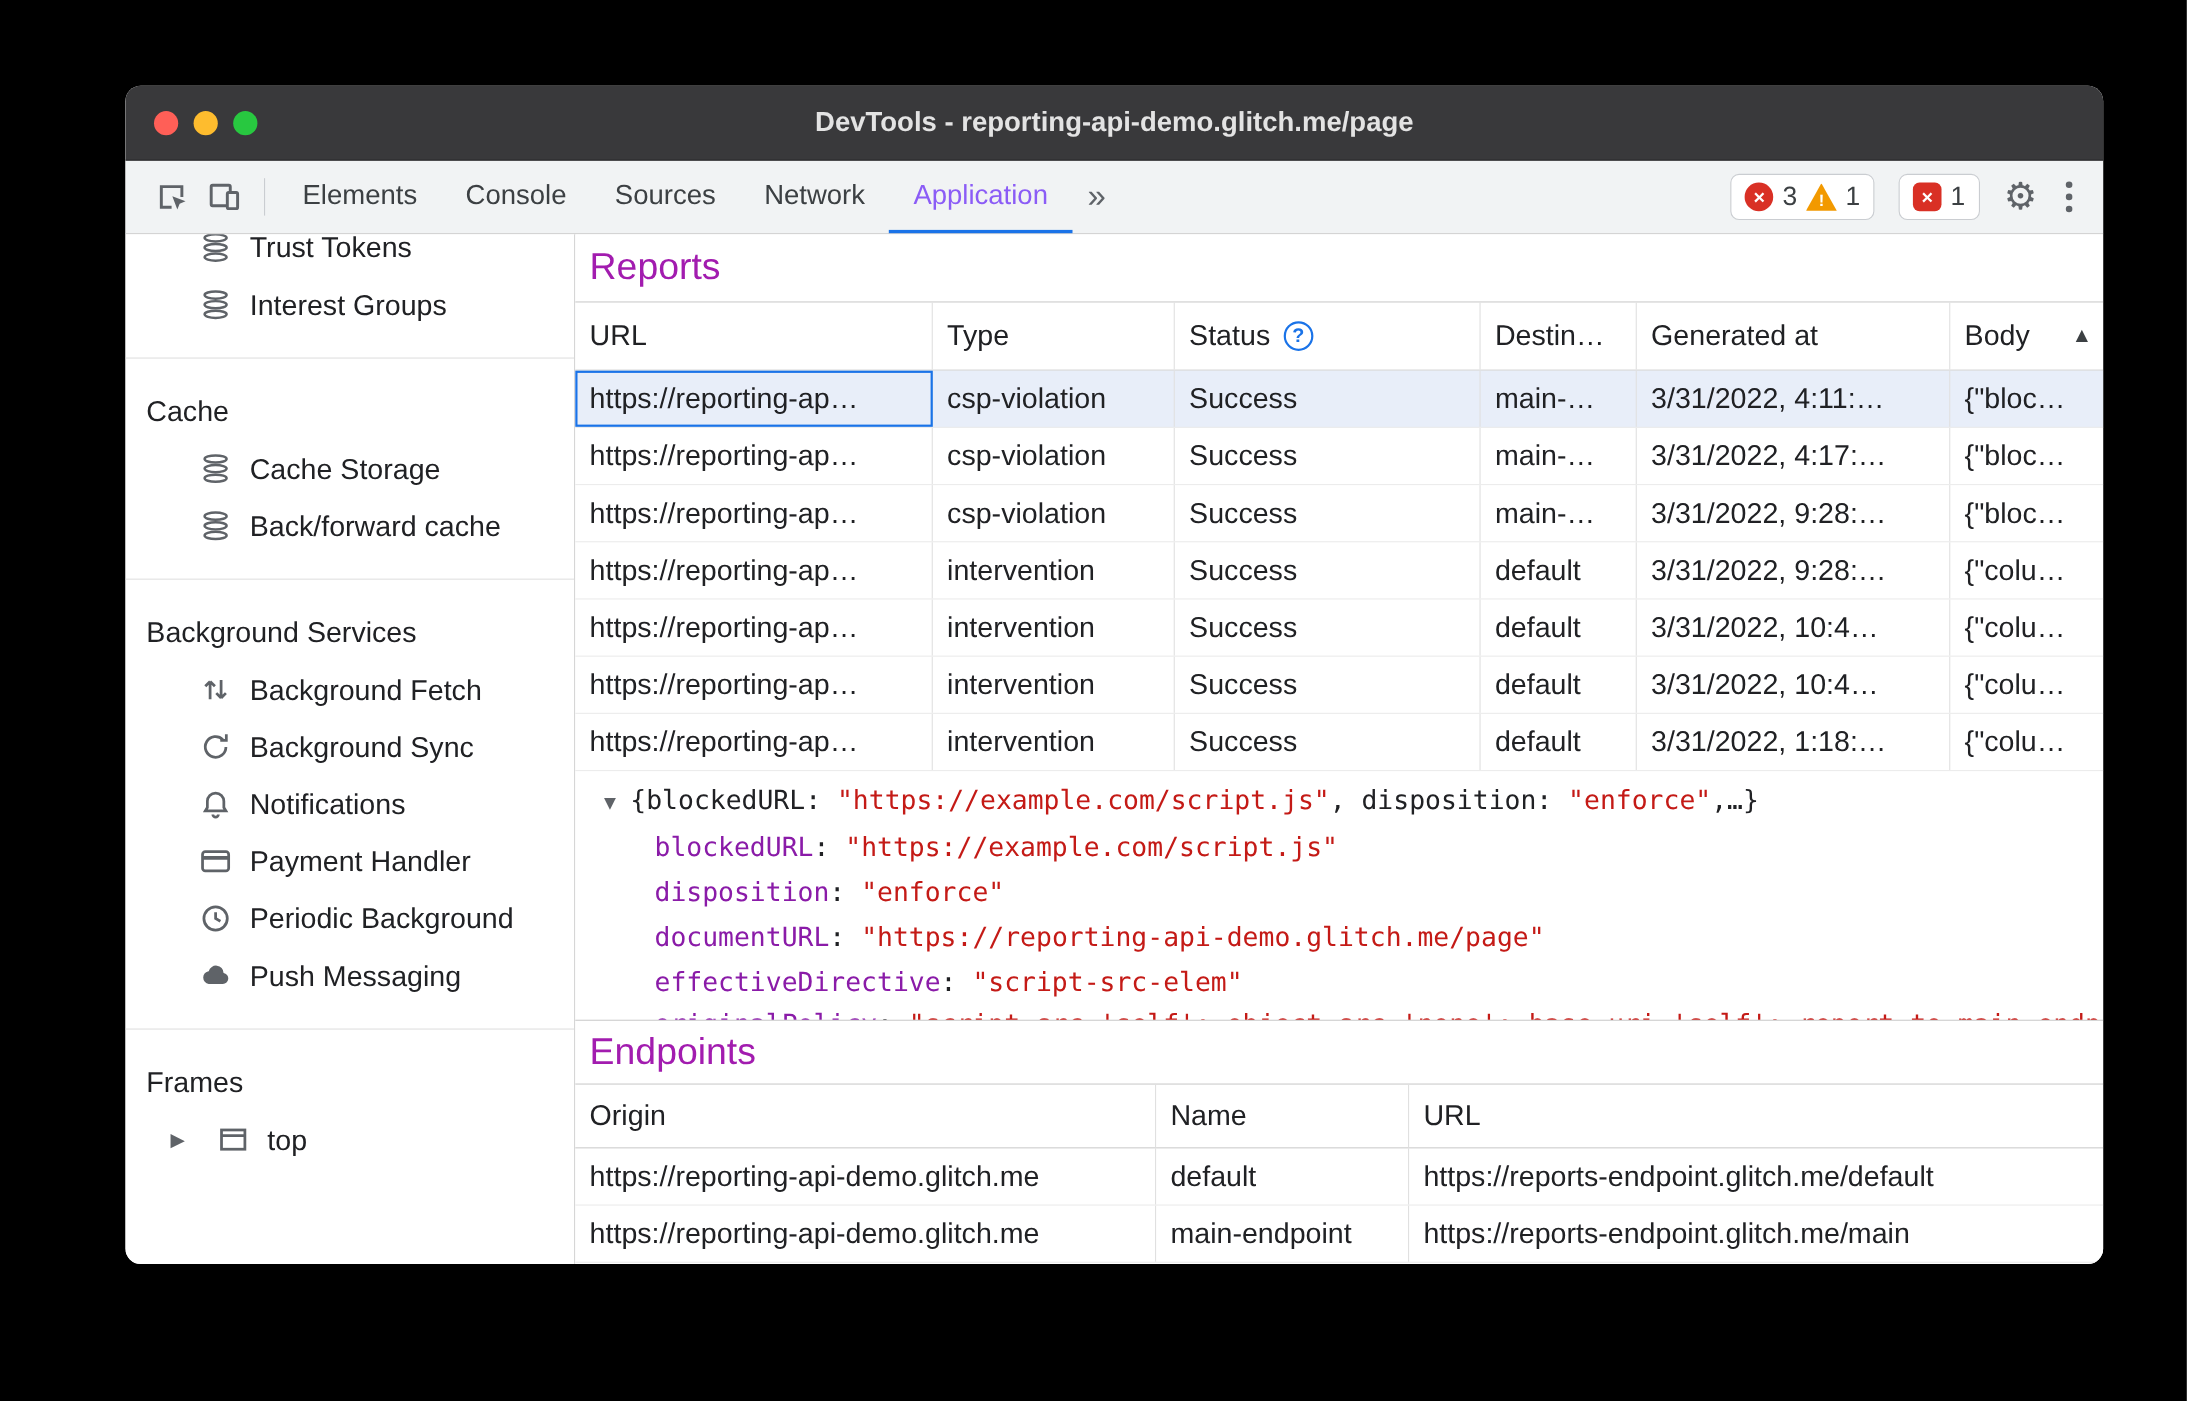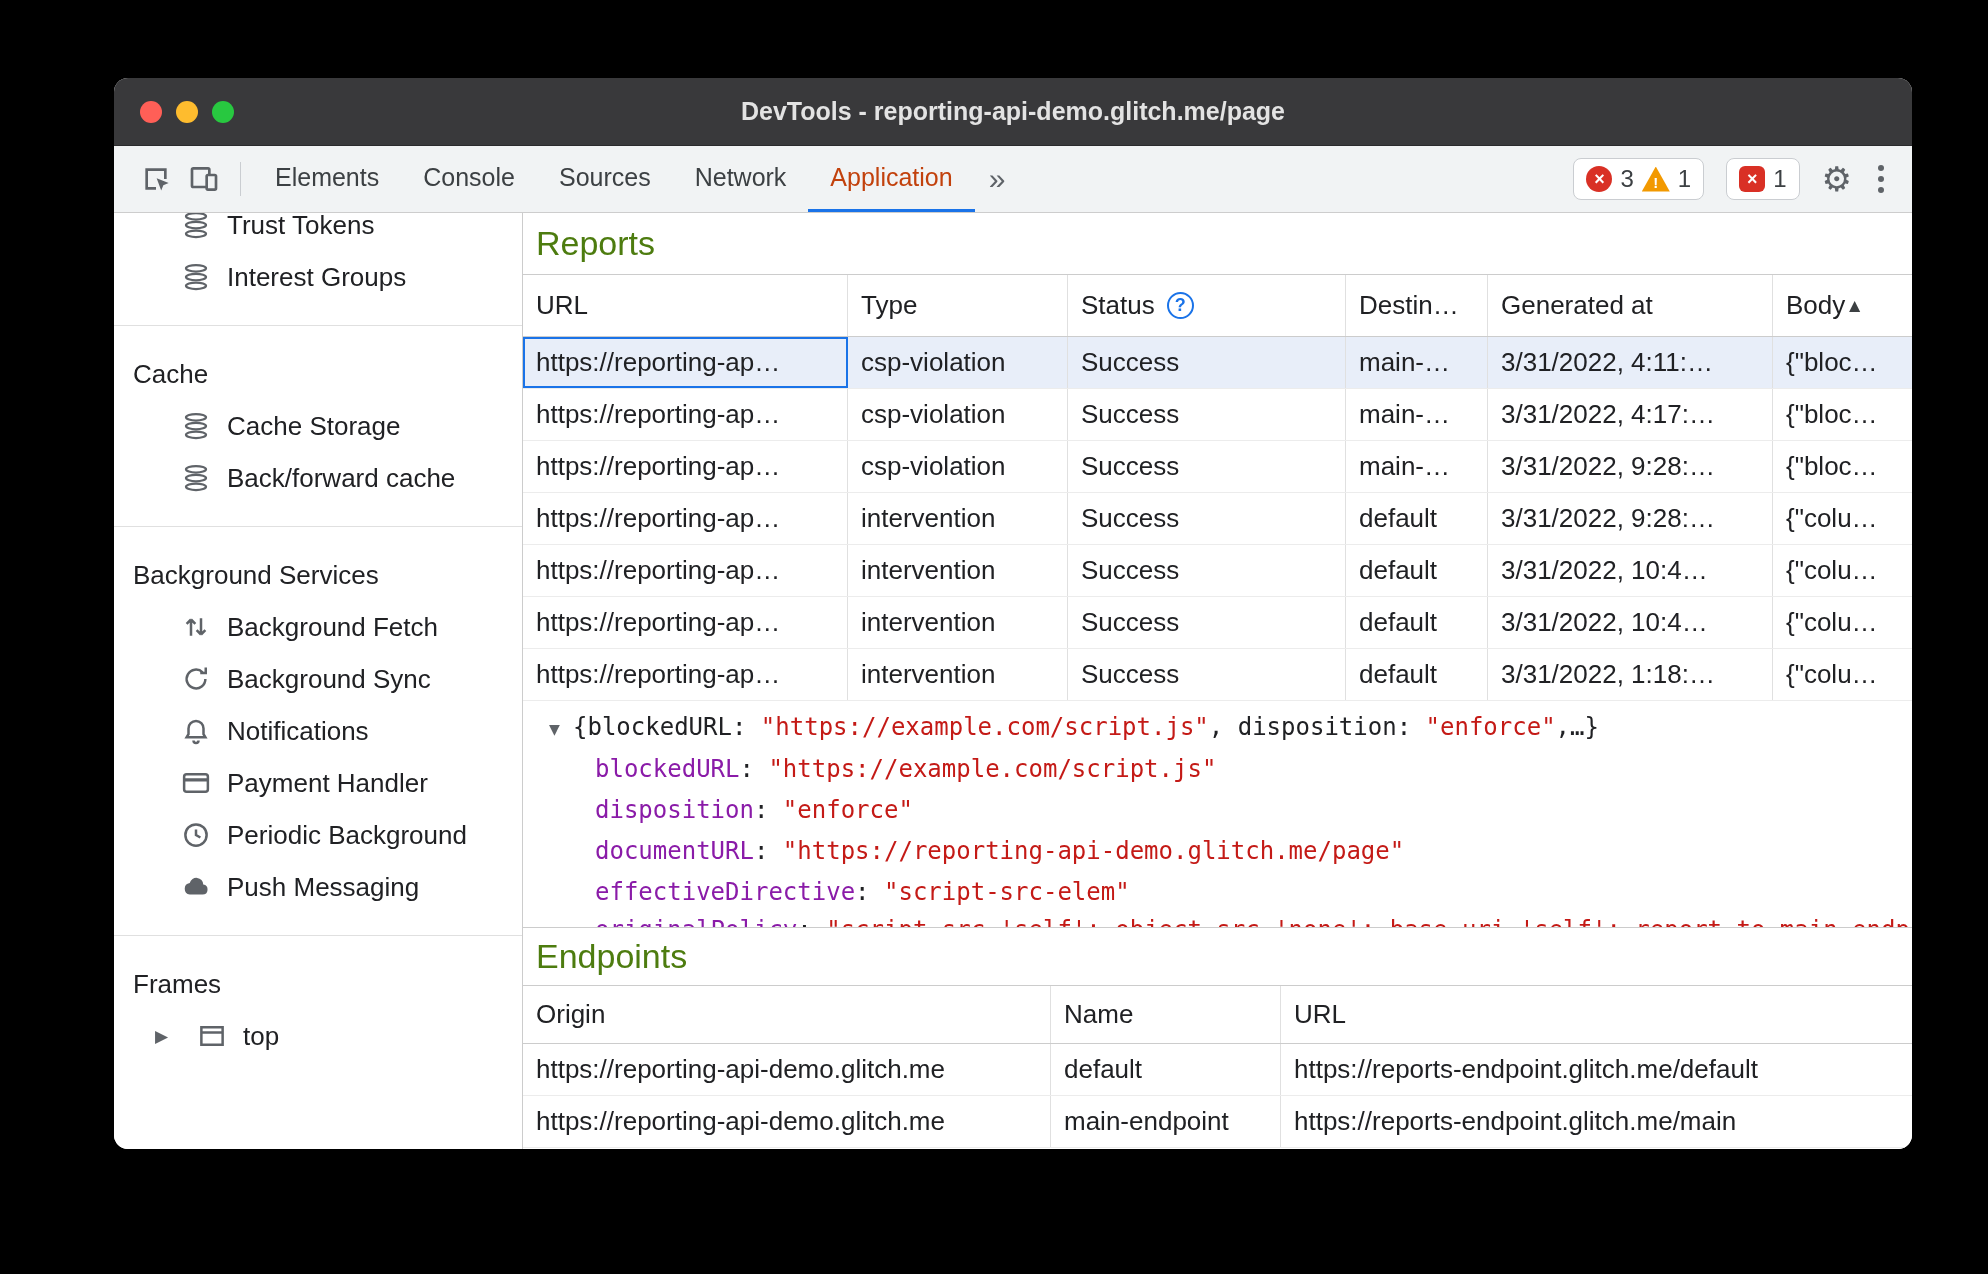--- a/index.html
+++ b/index.html
@@ -22,21 +22,21 @@
   .light{ width:22px; height:22px; border-radius:50%; display:inline-block;}
   .light.red{ background:#ff5f57;} .light.yellow{ background:#febc2e;} .light.green{ background:#28c840;}
   .win-title{ margin:0 auto; color:#e3e3e3; font-weight:bold; font-size:25px; }
   
   .toolbar{ height:67px; flex:none; background:#f1f3f4; border-bottom:1px solid #cdcdcd; display:flex; align-items:stretch; padding-left:18px;}
   .tool-icon{ width:48px; display:flex; align-items:center; justify-content:center; cursor:pointer;}
   .tool-icon svg{ width:32px; height:32px;}
   .vsep{ width:1px; background:#cacdd1; margin:16px 12px; }
   .tabs{ display:flex; align-items:stretch; }
   .tab{ display:flex; align-items:center; padding:0 22px; font-size:25px; color:#3c4043; cursor:pointer; border-bottom:3px solid transparent;}
-  .tab.active{ color:#c2410c; border-bottom:3px solid #1a73e8;}
+  .tab.active{ color:#8b5cf6; border-bottom:3px solid #1a73e8;}
   .more-tabs{ display:flex; align-items:center; padding:0 14px; color:#5f6368; font-size:30px; cursor:pointer;}
   .toolbar-right{ margin-left:auto; display:flex; align-items:center; gap:22px; padding-right:24px;}
   .pill{ display:flex; align-items:center; gap:8px; border:1px solid #cacdd1; background:#fff; border-radius:8px; height:42px; padding:0 12px; cursor:pointer; font-size:24px; color:#3c4043;}
   .err-ic{ width:26px; height:26px; border-radius:50%; background:#d93025; color:#fff; font-size:18px; font-weight:bold; display:flex; align-items:center; justify-content:center;}
   .warn-ic{ width:28px; height:25px; background:#f29900; color:#fff; font-size:15px; font-weight:bold; clip-path:polygon(50% 0,100% 100%,0 100%); display:flex; align-items:flex-end; justify-content:center; padding-bottom:1px;}
   .issue-ic{ width:26px; height:26px; border-radius:6px; background:#d93025; color:#fff; font-size:18px; font-weight:bold; display:flex; align-items:center; justify-content:center;}
   .gear{ font-family:"DejaVu Sans", sans-serif; color:#5f6368; font-size:34px; cursor:pointer; line-height:1;}
   .dots{ display:flex; flex-direction:column; gap:5px; cursor:pointer; padding:4px;}
   .dots i{ width:6px; height:6px; border-radius:50%; background:#5f6368; display:block;}
   
@@ -46,32 +46,32 @@
   .side-item{ height:52px; display:flex; align-items:center; padding-left:67px; gap:16px; cursor:pointer; white-space:nowrap; overflow:hidden;}
   .side-item.first{ margin-top:-14px;}
   .side-item.selected{ background:#e0e0e0;}
   .side-item svg{ width:30px; height:30px; flex:none;}
   .side-header{ height:52px; display:flex; align-items:center; padding-left:19px; color:#202124; font-weight:500;}
   .side-div{ border-top:1px solid #e0e0e0; margin:22px 0;}
   .frame-row{ padding-left:41px;}
   .frame-row .tri{ color:#5f6368; font-size:17px; width:26px; flex:none;}
   
   .main{ flex:1; min-width:0; display:flex; flex-direction:column; background:#fff;}
-  .section-title{ height:62px; flex:none; display:flex; align-items:center; padding-left:13px; font-size:34px; color:#4d7c0f; border-bottom:1px solid #ccc;}
+  .section-title{ height:62px; flex:none; display:flex; align-items:center; padding-left:13px; font-size:34px; color:#a21caf; border-bottom:1px solid #ccc;}
   .section-title.endpoints{ height:58px;}
   .thead,.trow{ display:flex; flex:none;}
   .thead{ height:62px; border-bottom:1px solid #ccc; color:#202124;}
   .trow{ height:52px; border-bottom:1px solid #ececec;}
   .trow.selected{ background:#e8eef9;}
   .cell{ padding:0 10px 0 13px; font-size:26px; color:#202124; white-space:nowrap; overflow:hidden; border-right:1px solid #e0e0e0; display:flex; align-items:center;}
   .cell:last-child{ border-right:none;}
   .cell.focused{ outline:2px solid #1a73e8; outline-offset:-2px;}
   .c-url{ width:325px; flex:none;} .c-type{ width:220px; flex:none;} .c-status{ width:278px; flex:none; gap:12px;}
   .c-dest{ width:142px; flex:none;} .c-gen{ width:285px; flex:none;} .c-body{ flex:1; min-width:0;}
-  .c-body.th-cell{ }
+  .c-body.th-cell{ justify-content:space-between; }
   .help{ width:27px; height:27px; flex:none; border:2px solid #1a73e8; border-radius:50%; color:#1a73e8; font-size:18px; font-weight:bold; display:flex; align-items:center; justify-content:center;}
   .sort{ color:#3c4043; font-size:19px;}
   
   .preview{ height:227px; flex:none; overflow:hidden; border-bottom:1px solid #ccc; padding-top:6px; font-family:"DejaVu Sans Mono", monospace; font-size:24px;}
   .pline{ line-height:41px; white-space:pre; padding-left:72px; overflow:hidden;}
   .pline.summary{ padding-left:26px;}
   .pline.clipped{ height:16px; line-height:34px;}
   .twisty{ color:#5f6368; font-size:18px; display:inline-block; width:24px; cursor:pointer;}
   .dark{ color:#202124;}
   .key{ color:#8a1ba8;}

